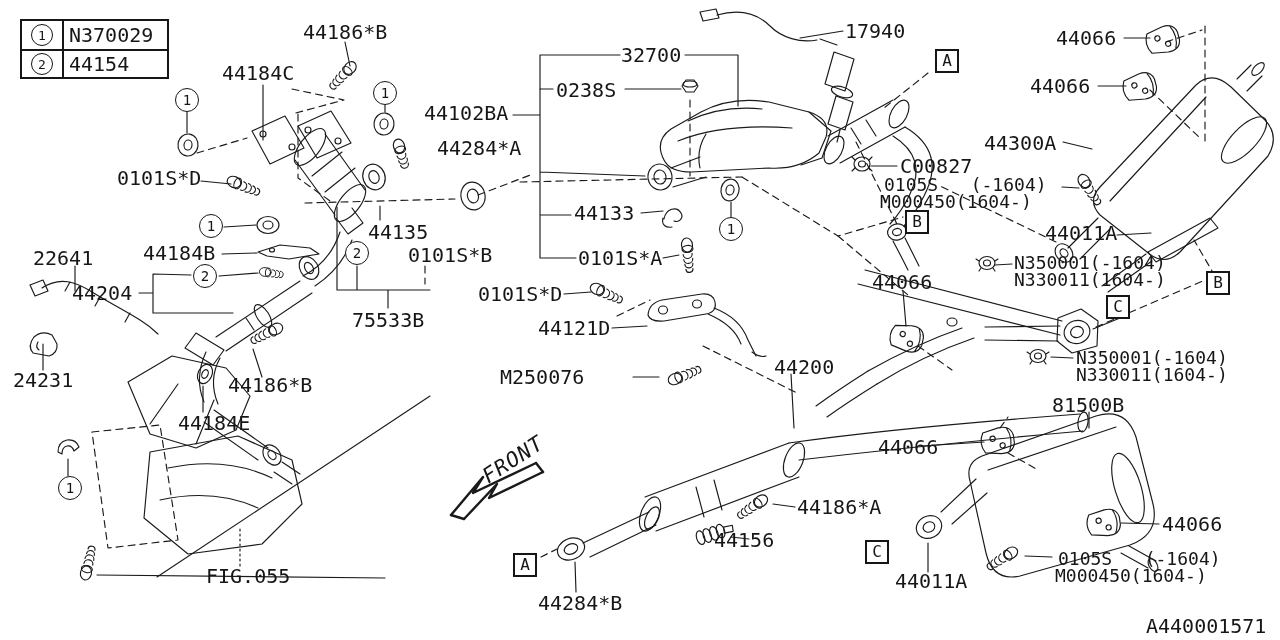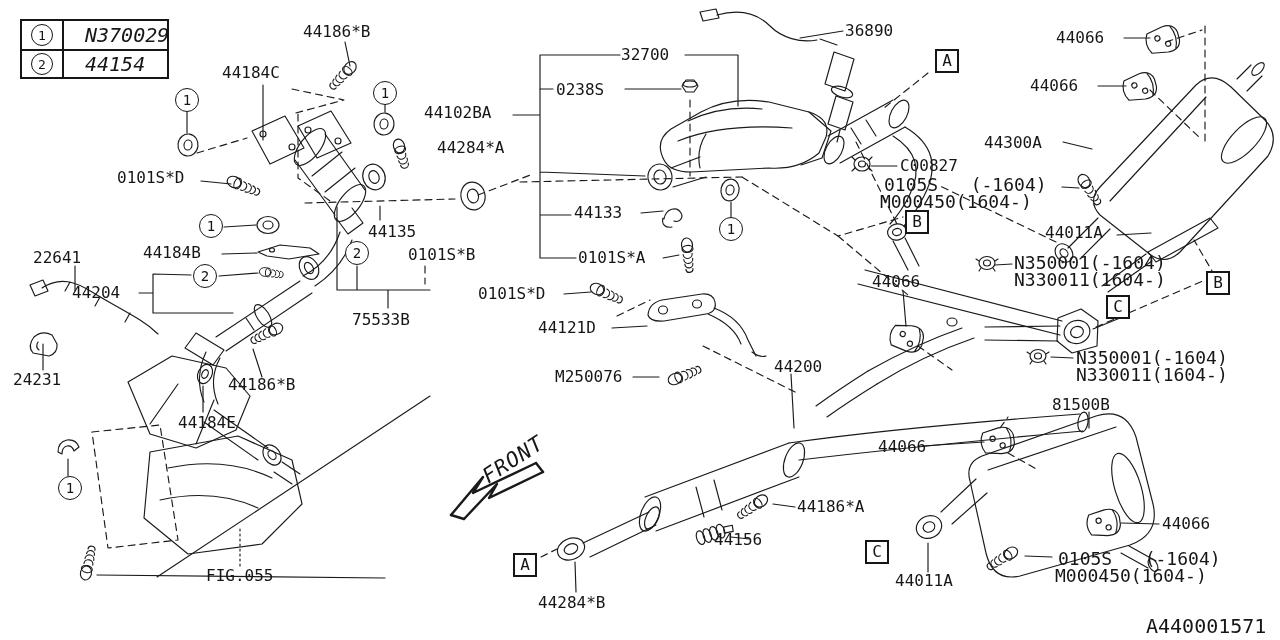--- a/index.html
+++ b/index.html
@@ -1,31 +1,31 @@
 <!DOCTYPE html>
 <html><head>
 <meta charset="utf-8">
 <style>
   html,body{margin:0;padding:0;background:#fff;}
   .stage{position:relative;width:1280px;height:640px;background:#ffffff;overflow:hidden;
          font-family:"DejaVu Sans Mono",monospace;color:#161616;}
   svg.art{position:absolute;left:0;top:0;}
-  .lbl{position:absolute;font-size:16px;line-height:20px;white-space:pre;color:#161616;}
+  .lbl{position:absolute;font-size:20px;line-height:20px;white-space:pre;color:#161616;}
   .small{font-size:18px;line-height:18px;}
   .circ{position:absolute;width:24px;height:24px;box-sizing:border-box;border:1.6px solid #161616;
         border-radius:50%;display:flex;align-items:center;justify-content:center;
         font-size:14px;line-height:14px;background:#fff;}
   .boxl{position:absolute;width:24px;height:24px;box-sizing:border-box;border:2px solid #161616;
         display:flex;align-items:center;justify-content:center;font-size:16px;line-height:16px;background:#fff;}
   .legend{position:absolute;left:20px;top:19px;width:149px;height:60px;box-sizing:border-box;
           border:2px solid #161616;display:grid;grid-template-columns:42px 1fr;grid-template-rows:1fr 1fr;}
   .legend .cell{display:flex;align-items:center;box-sizing:border-box;font-size:20px;}
   .legend .numcell{justify-content:center;border-right:2px solid #161616;}
   .legend .r2{border-top:2px solid #161616;}
-  .legend .pcell{padding-left:21px;font-style:italic;}
+  .legend .pcell{padding-left:5px;}
   .lg-circ{width:22px;height:22px;box-sizing:border-box;border:1.5px solid #161616;border-radius:50%;
            display:flex;align-items:center;justify-content:center;font-size:13px;}
   .front-label{position:absolute;left:478px;top:468px;font-size:21px;font-style:italic;
                letter-spacing:1px;transform:rotate(-33deg);transform-origin:left top;}
   .plate-id{position:absolute;left:1146px;top:614px;font-size:20px;}
 </style>
 </head>
 <body>
 
 <div class="stage">
@@ -438,21 +438,21 @@
     </div>
     <div class="cell pcell">N370029</div>
     <div class="cell numcell r2">
       <span class="lg-circ">2</span>
     </div>
     <div class="cell pcell r2">44154</div>
   </div>
 
   <div class="lbl" style="left:303px;top:22px">44186*B</div>
   <div class="lbl" style="left:222px;top:63px">44184C</div>
-  <div class="lbl" style="left:845px;top:21px">36890</div>
+  <div class="lbl" style="left:845px;top:21px">17940</div>
   <div class="lbl" style="left:1056px;top:28px">44066</div>
   <div class="lbl" style="left:621px;top:45px">32700</div>
   <div class="lbl" style="left:556px;top:80px">0238S</div>
   <div class="lbl" style="left:424px;top:103px">44102BA</div>
   <div class="lbl" style="left:1030px;top:76px">44066</div>
   <div class="lbl" style="left:984px;top:133px">44300A</div>
   <div class="lbl" style="left:437px;top:138px">44284*A</div>
   <div class="lbl" style="left:117px;top:168px">0101S*D</div>
   <div class="lbl" style="left:900px;top:156px">C00827</div>
   <div class="lbl small" style="left:884px;top:176px">0105S   (-1604)</div>
@@ -464,21 +464,21 @@
   <div class="lbl" style="left:33px;top:248px">22641</div>
   <div class="lbl" style="left:143px;top:243px">44184B</div>
   <div class="lbl" style="left:72px;top:283px">44204</div>
   <div class="lbl" style="left:368px;top:222px">44135</div>
   <div class="lbl" style="left:408px;top:245px">0101S*B</div>
   <div class="lbl" style="left:578px;top:248px">0101S*A</div>
   <div class="lbl" style="left:478px;top:284px">0101S*D</div>
   <div class="lbl" style="left:872px;top:272px">44066</div>
   <div class="lbl" style="left:538px;top:318px">44121D</div>
   <div class="lbl" style="left:13px;top:370px">24231</div>
-  <div class="lbl" style="left:555px;top:367px">M250076</div>
+  <div class="lbl" style="left:500px;top:367px">M250076</div>
   <div class="lbl" style="left:774px;top:357px">44200</div>
   <div class="lbl small" style="left:1076px;top:349px">N350001(-1604)</div>
   <div class="lbl small" style="left:1076px;top:366px">N330011(1604-)</div>
   <div class="lbl" style="left:228px;top:375px">44186*B</div>
   <div class="lbl" style="left:1052px;top:395px">81500B</div>
   <div class="lbl" style="left:178px;top:413px">44184E</div>
   <div class="lbl" style="left:878px;top:437px">44066</div>
   <div class="lbl" style="left:797px;top:497px">44186*A</div>
   <div class="lbl" style="left:714px;top:530px">44156</div>
   <div class="lbl" style="left:1162px;top:514px">44066</div>

